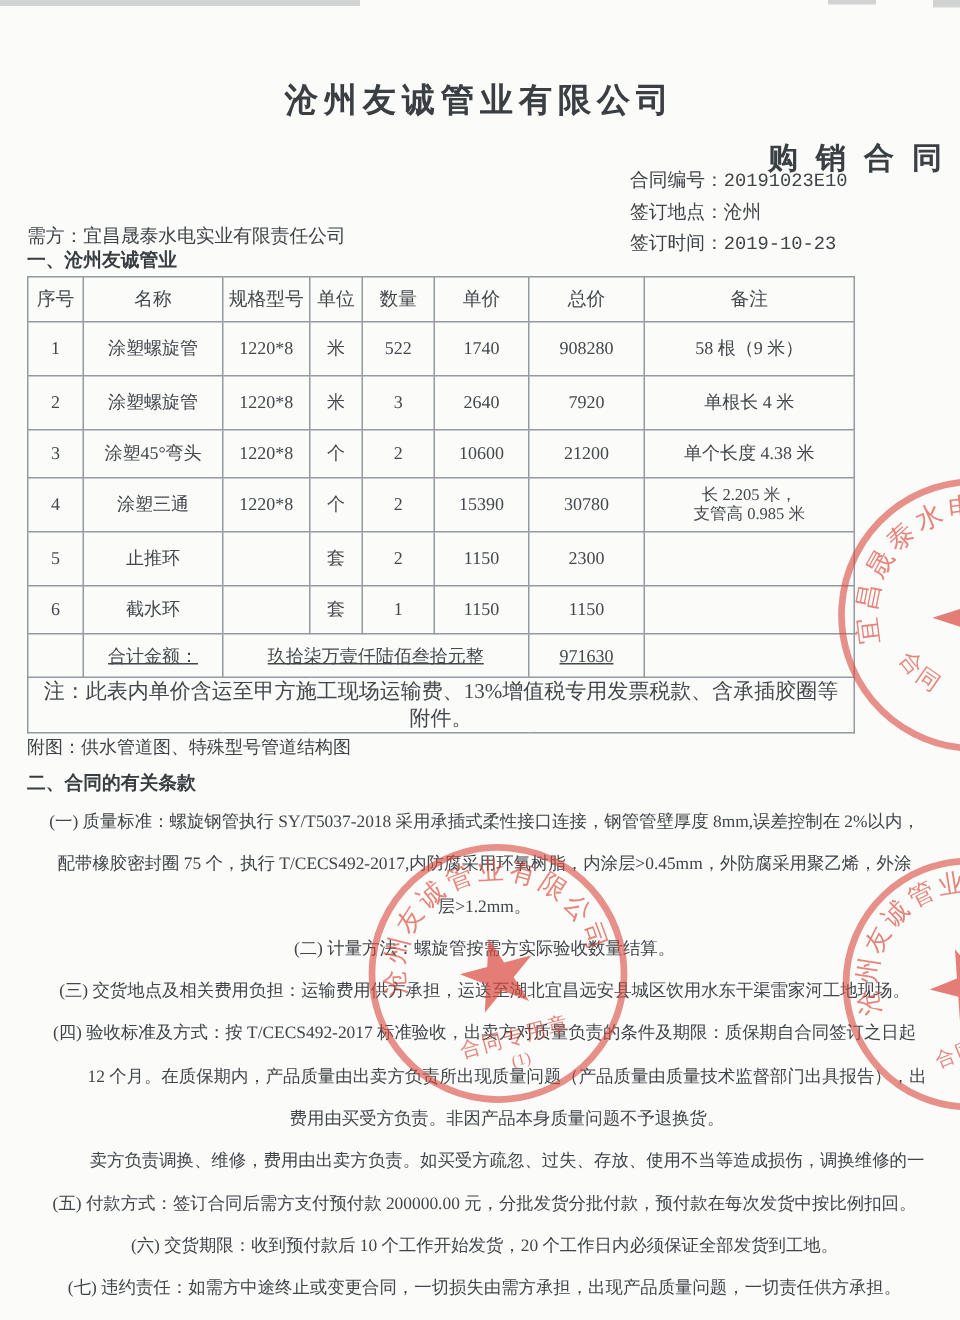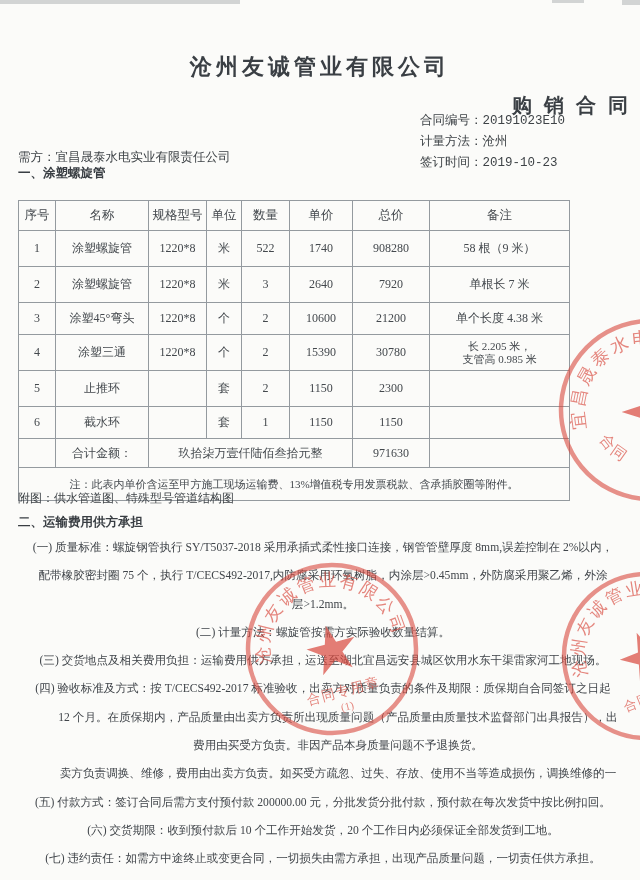--- a/index.html
+++ b/index.html
@@ -19,33 +19,33 @@
     font-size:20px; font-weight:600; letter-spacing:12px; color:#3a3f44;
   }
   .line { position:absolute; font-size:12.5px; white-space:nowrap; }
   .meta-right { position:absolute; left:420px; top:111px; font-size:12.5px; line-height:21px; }
   .meta-right div { white-space:nowrap;font-family:Liberation Mono, monospace; }
   .heading { position:absolute; left:18px; font-size:12.5px; font-weight:700; color:#393e43; white-space:nowrap; }
 
   table.items {
     position:absolute; left:18px; top:184px; width:551px;
     border-collapse:collapse; table-layout:fixed;
-    font-size:12px; color:#43484d;margin-top:16px;
+    font-size:12px; color:#43484d;
   }
   table.items th, table.items td {
     border:1px solid #949a9f; text-align:center; vertical-align:middle;
     padding:0 2px; overflow:hidden; font-weight:400;
   }
   table.items th { font-size:12.5px; }
   tr.hrow  { height:30px; }
   tr.r36   { height:36px; }
   tr.r32   { height:32px; }
-  tr.trow  { height:29px; }
+  tr.trow  { height:29px;text-decoration:underline; }
   tr.nrow  { height:33px; }
-  td.note-cell { text-align:right; padding:0 5px !important; font-size:11px; }
+  td.note-cell { text-align:right; padding:0 5px !important; font-size:14px; }
   .rem2 { font-size:11px; line-height:13px; }
 
   .attachment { position:absolute; left:18px; top:490px; font-size:12px; white-space:nowrap; }
 
   .clauses {
     position:absolute; left:18px; top:534px; width:610px;
     font-size:11.6px; line-height:28.3px; color:#40454a;
   }
   .clauses div { white-space:nowrap;text-align:center; }
   .clauses .indent { padding-left:30px; }
@@ -66,25 +66,25 @@
   <div class="artifact" style="left:0;top:0;width:240px;height:4px;"></div>
   <div class="artifact" style="left:552px;top:0;width:32px;height:3px;"></div>
   <div class="artifact" style="left:622px;top:0;width:18px;height:5px;"></div>
 
   <div class="t-company">沧州友诚管业有限公司</div>
   <div class="t-doc">购销合同</div>
 
   <div class="line" style="left:18px;top:149px;text-align:center;">需方：宜昌晟泰水电实业有限责任公司</div>
   <div class="meta-right">
     <div>合同编号：20191023E10</div>
-    <div>计量方法：沧州</div>
+    <div>签订地点：沧州</div>
     <div>签订时间：2019-10-23</div>
   </div>
 
-  <div class="heading" style="top:165px;">一、涂塑螺旋管</div>
+  <div class="heading" style="top:165px;">一、沧州友诚管业</div>
 
   <table class="items">
     <colgroup>
       <col style="width:37px">
         <col style="width:93px">
         <col style="width:58px">
         <col style="width:35px">
       <col style="width:48px">
         <col style="width:63px">
         <col style="width:77px">
@@ -112,21 +112,21 @@
       <td>58 根（9 米）</td>
     </tr>
     <tr class="r36">
       <td>2</td>
       <td>涂塑螺旋管</td>
       <td>1220*8</td>
       <td>米</td>
       <td>3</td>
       <td>2640</td>
       <td>7920</td>
-      <td>单根长 7 米</td>
+      <td>单根长 4 米</td>
     </tr>
     <tr class="r32">
       <td>3</td>
       <td>涂塑45°弯头</td>
       <td>1220*8</td>
       <td>个</td>
       <td>2</td>
       <td>10600</td>
       <td>21200</td>
       <td>单个长度 4.38 米</td>
@@ -172,21 +172,21 @@
       <td></td>
     </tr>
     <tr class="nrow">
       <td colspan="8" class="note-cell">注：此表内单价含运至甲方施工现场运输费、13%增值税专用发票税款、含承插胶圈等附件。</td>
     </tr>
   </tbody>
     </table>
 
   <div class="attachment">附图：供水管道图、特殊型号管道结构图</div>
 
-  <div class="heading" style="top:514px;">二、运输费用供方承担</div>
+  <div class="heading" style="top:514px;">二、合同的有关条款</div>
 
   <div class="clauses">
     <div>(一) 质量标准：螺旋钢管执行 SY/T5037-2018 采用承插式柔性接口连接，钢管管壁厚度 8mm,误差控制在 2%以内，</div>
     <div>配带橡胶密封圈 75 个，执行 T/CECS492-2017,内防腐采用环氧树脂，内涂层&gt;0.45mm，外防腐采用聚乙烯，外涂</div>
     <div>层&gt;1.2mm。</div>
     <div>(二) 计量方法：螺旋管按需方实际验收数量结算。</div>
     <div>(三) 交货地点及相关费用负担：运输费用供方承担，运送至湖北宜昌远安县城区饮用水东干渠雷家河工地现场。</div>
     <div>(四) 验收标准及方式：按 T/CECS492-2017 标准验收，出卖方对质量负责的条件及期限：质保期自合同签订之日起</div>
     <div class="indent">12 个月。在质保期内，产品质量由出卖方负责所出现质量问题（产品质量由质量技术监督部门出具报告），出</div>
     <div class="indent">费用由买受方负责。非因产品本身质量问题不予退换货。</div>

